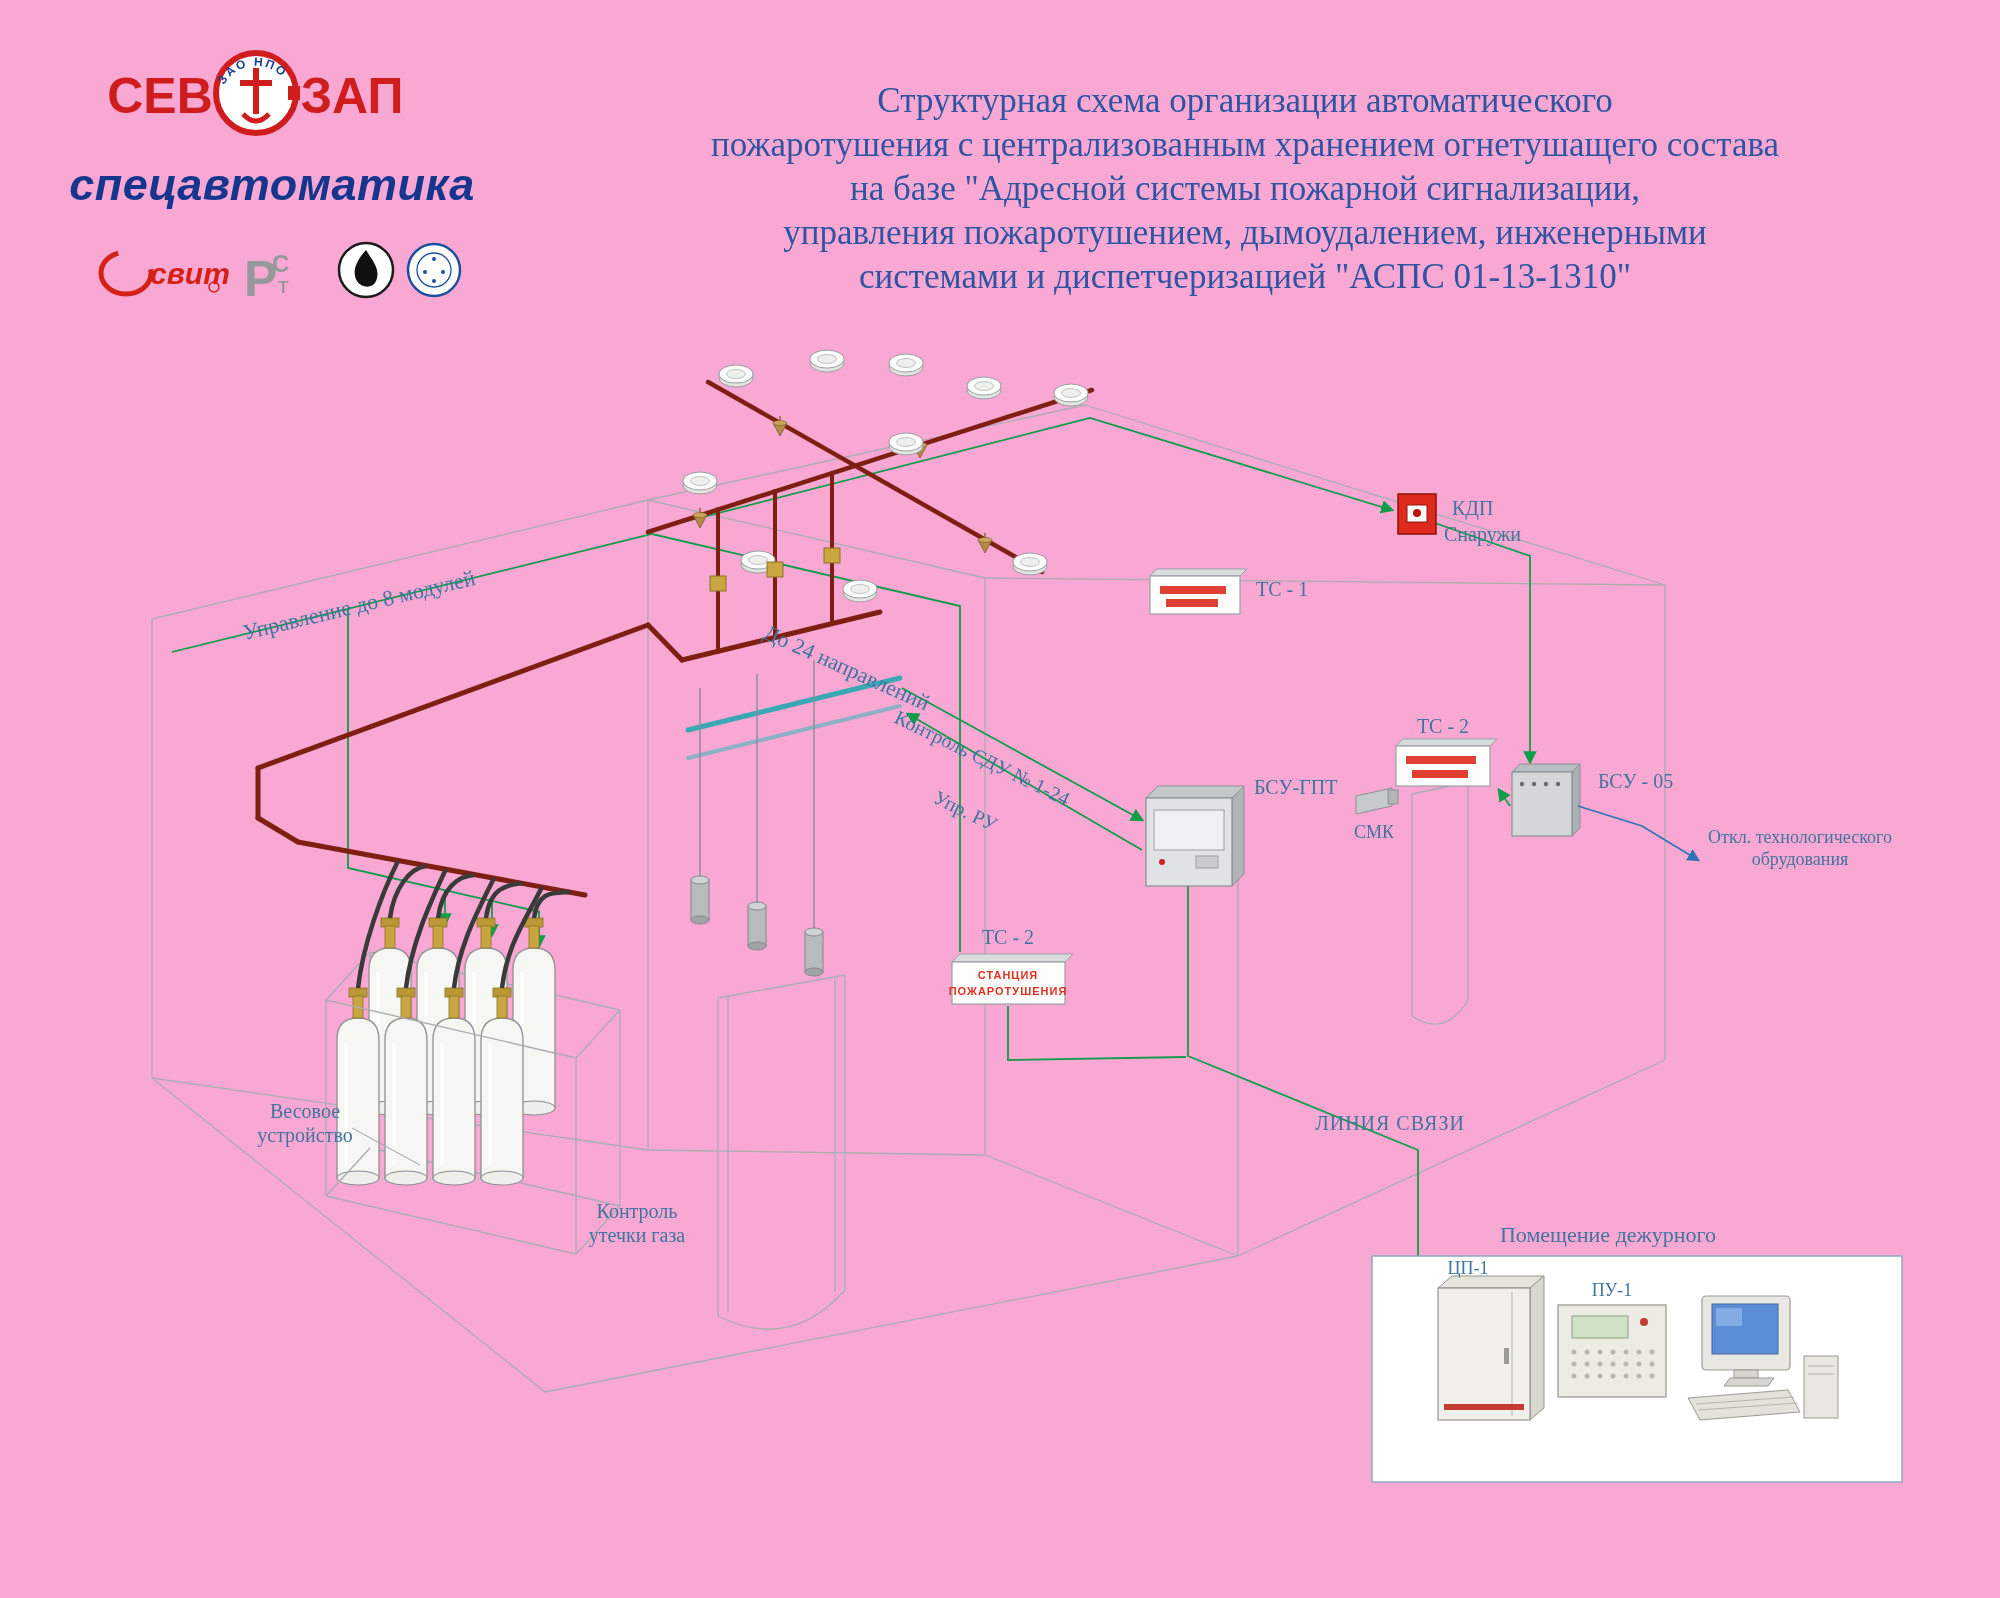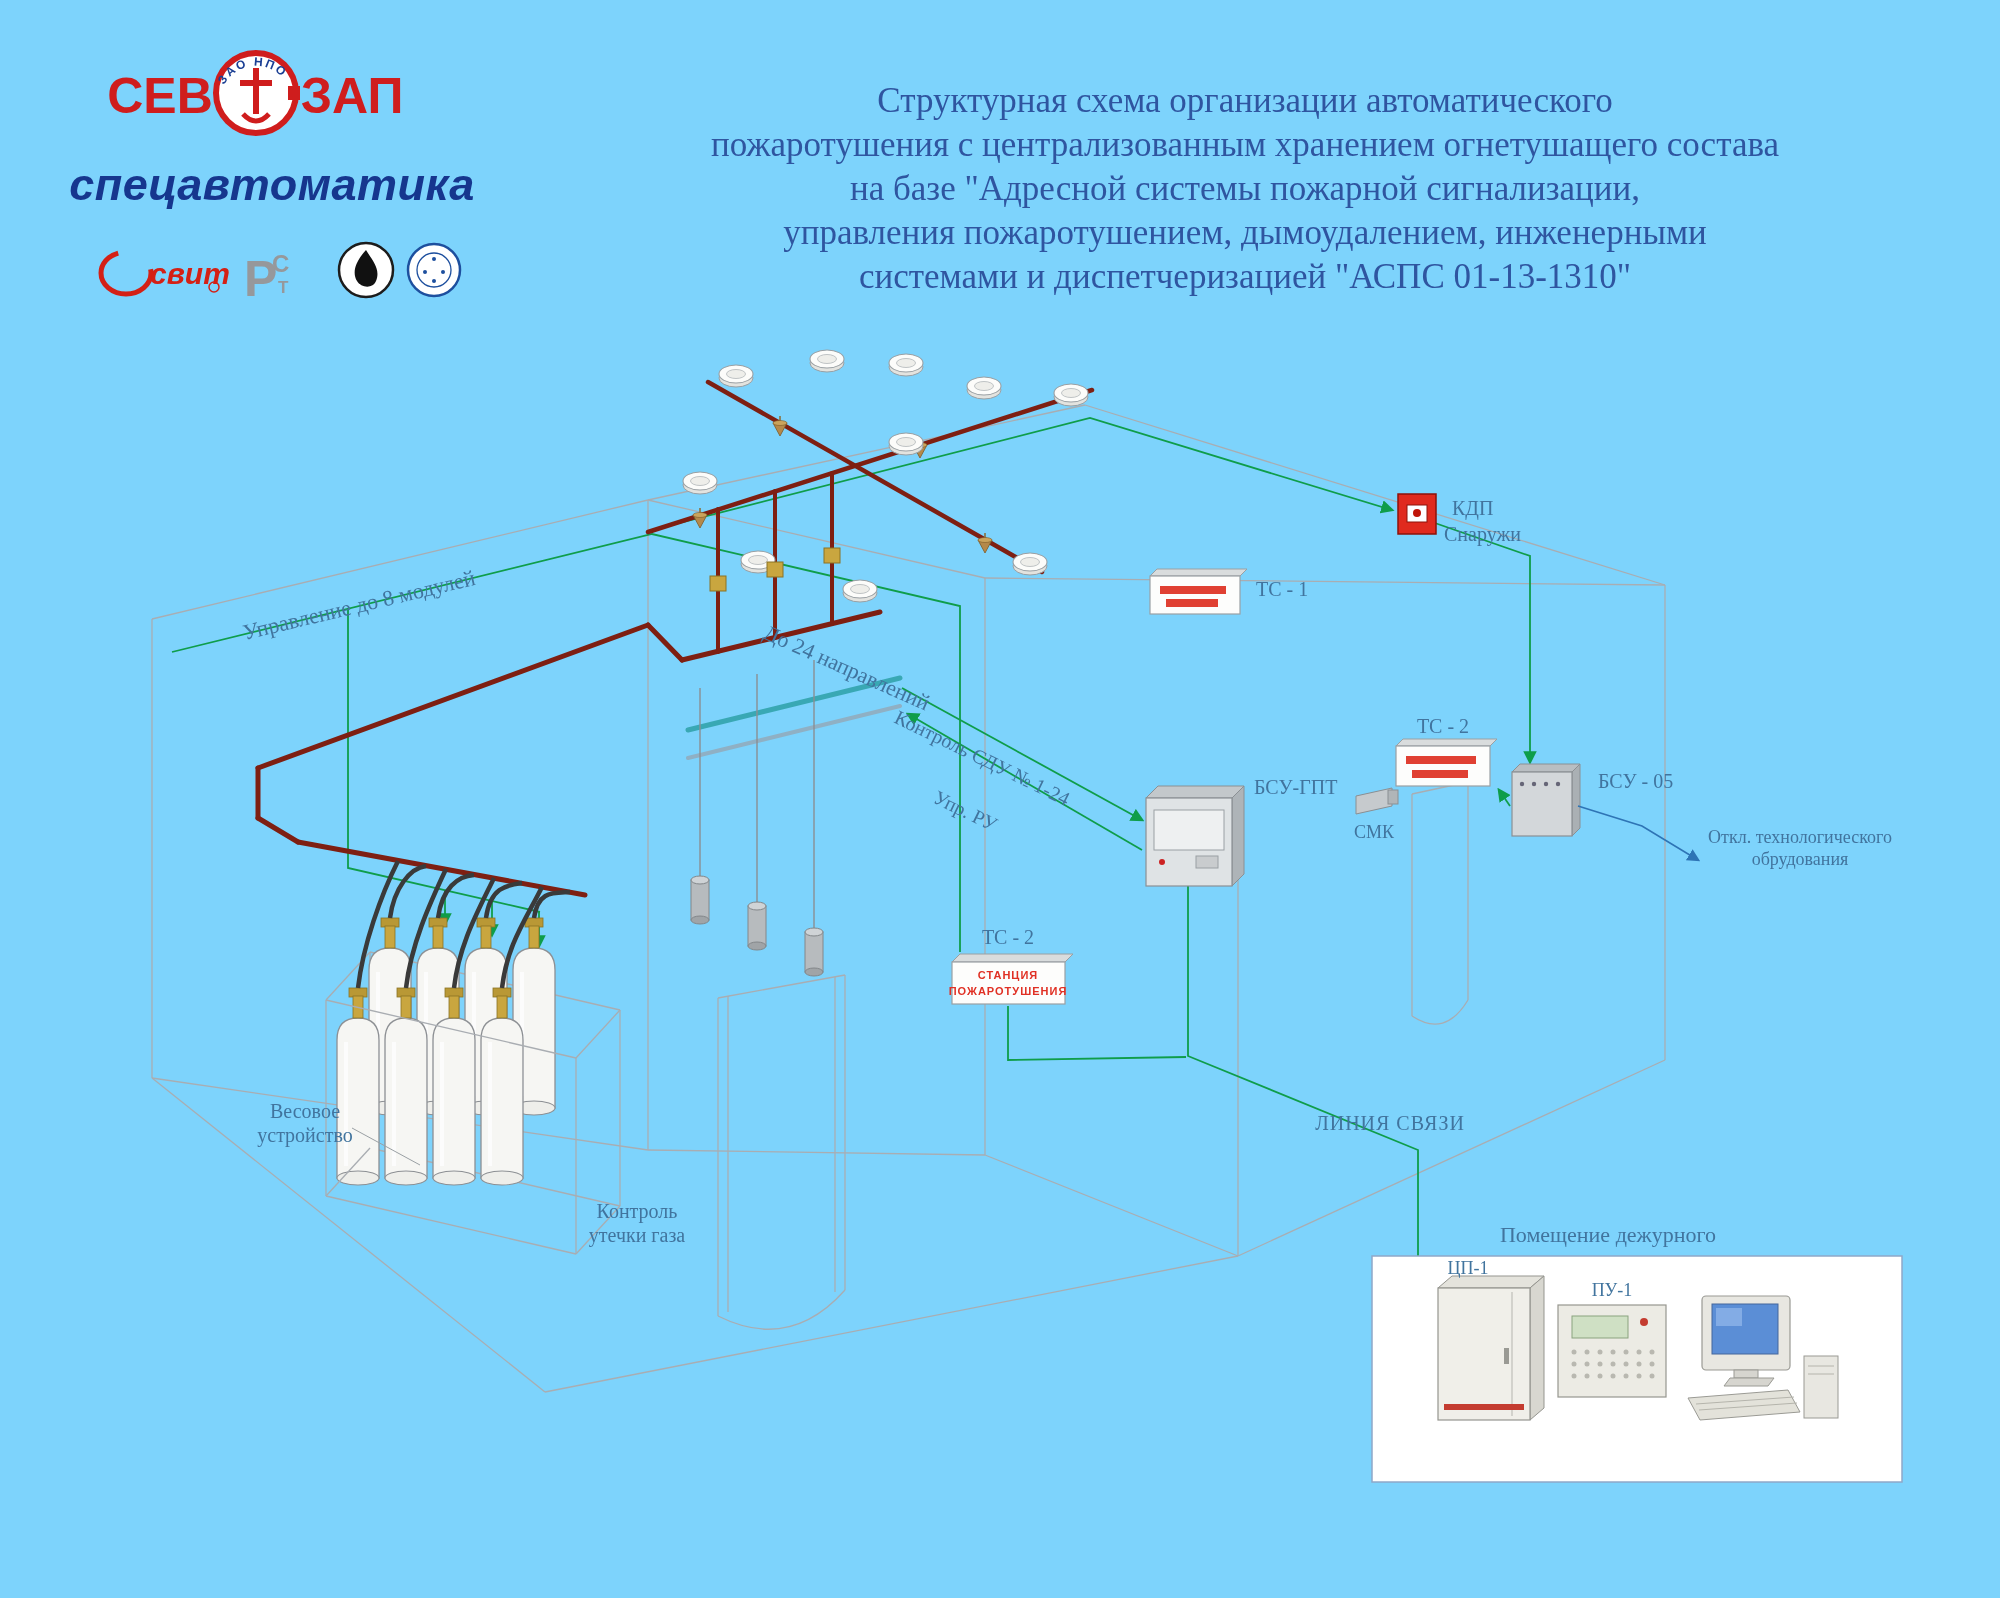--- a/index.html
+++ b/index.html
@@ -1,16 +1,16 @@
 <!DOCTYPE html>
 <html><head>
 <meta charset="utf-8">
 <style>
   html,body{margin:0;padding:0;background:#ffffff;}
-  .page{position:relative;width:2000px;height:1598px;background:#7dd3fc;overflow:hidden;}
+  .page{position:relative;width:2000px;height:1598px;background:#f9a8d4;overflow:hidden;}
   svg{display:block;}
   
   .ttl{font-family:"Liberation Serif",serif;font-size:35px;fill:#2f55a0;text-anchor:middle;}
   .lbl{font-family:"Liberation Serif",serif;font-size:22px;fill:#41749e;}
   .lbl-m{font-family:"Liberation Serif",serif;font-size:20px;fill:#41749e;}
   .lbl-s{font-family:"Liberation Serif",serif;font-size:18px;fill:#41749e;}
   .mid{text-anchor:middle;}
   .logo-red{font-family:"Liberation Sans",sans-serif;font-weight:bold;font-size:50px;fill:#cf1d1d;text-anchor:middle;}
   .logo-blue{font-family:"Liberation Sans",sans-serif;font-weight:bold;font-style:italic;font-size:45px;fill:#16368e;text-anchor:middle;letter-spacing:.5px;}
   .arc-t{font-family:"Liberation Sans",sans-serif;font-weight:bold;font-size:12px;fill:#1b3f94;letter-spacing:2px;}

